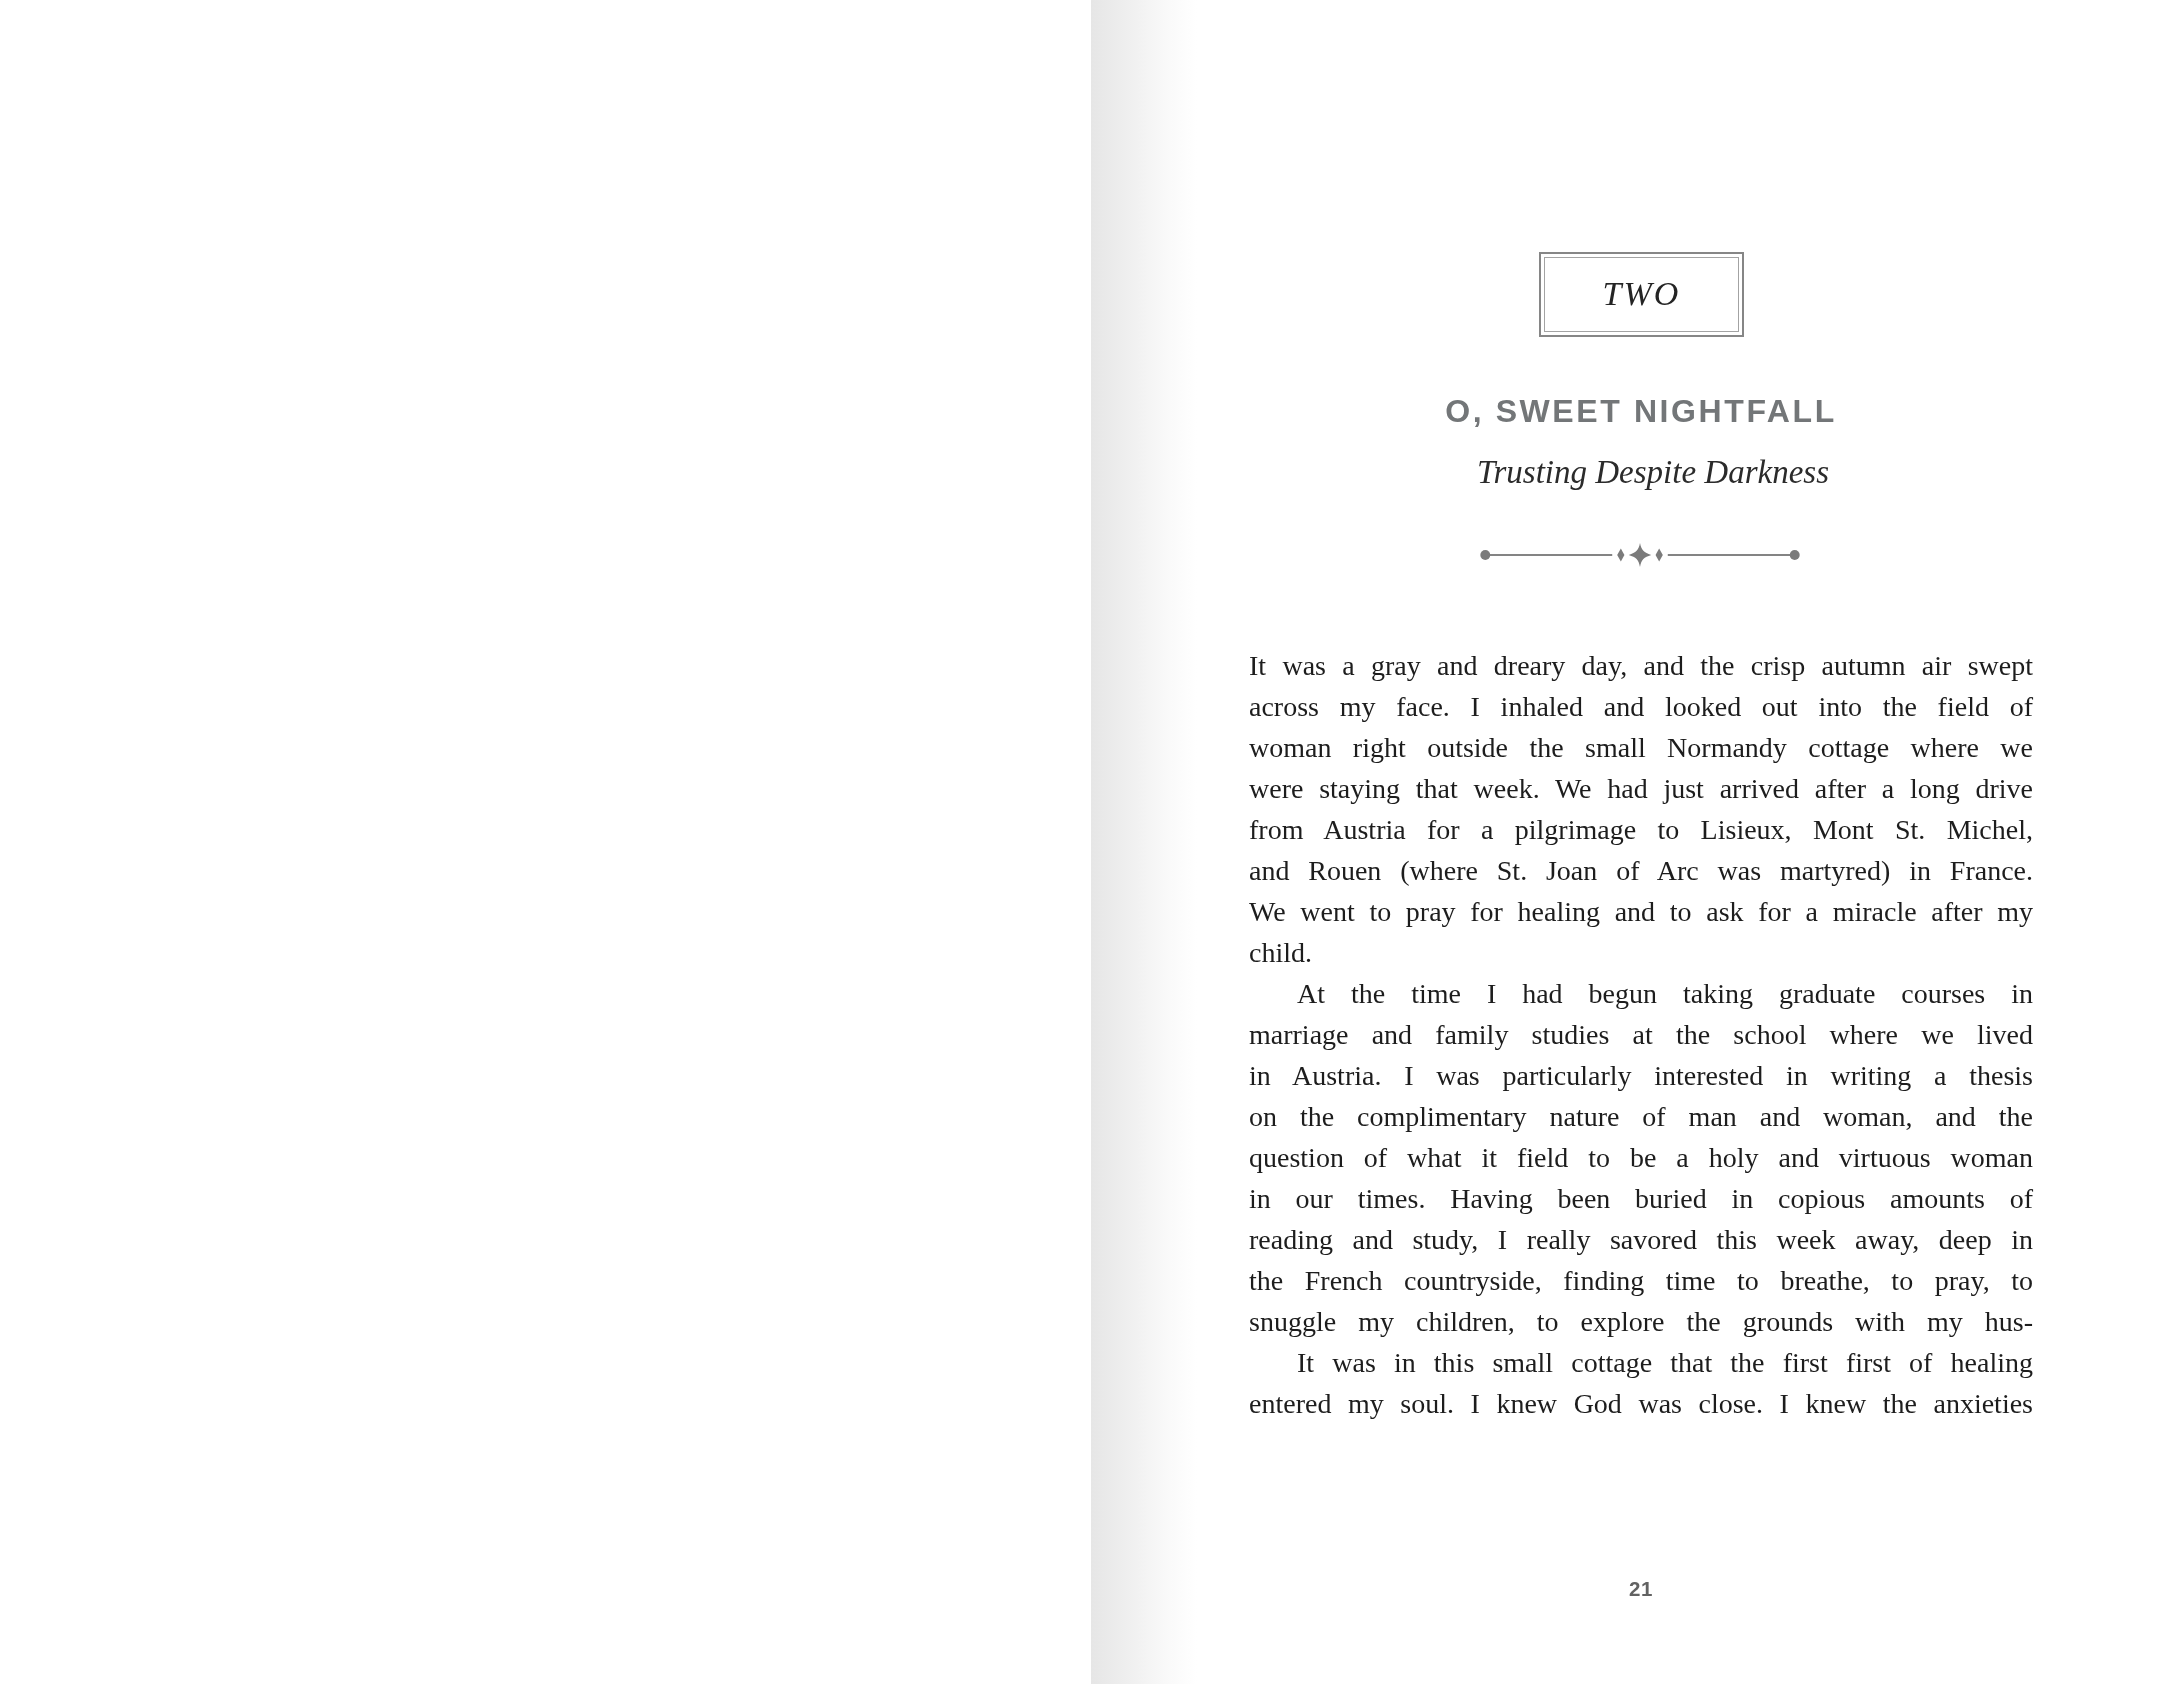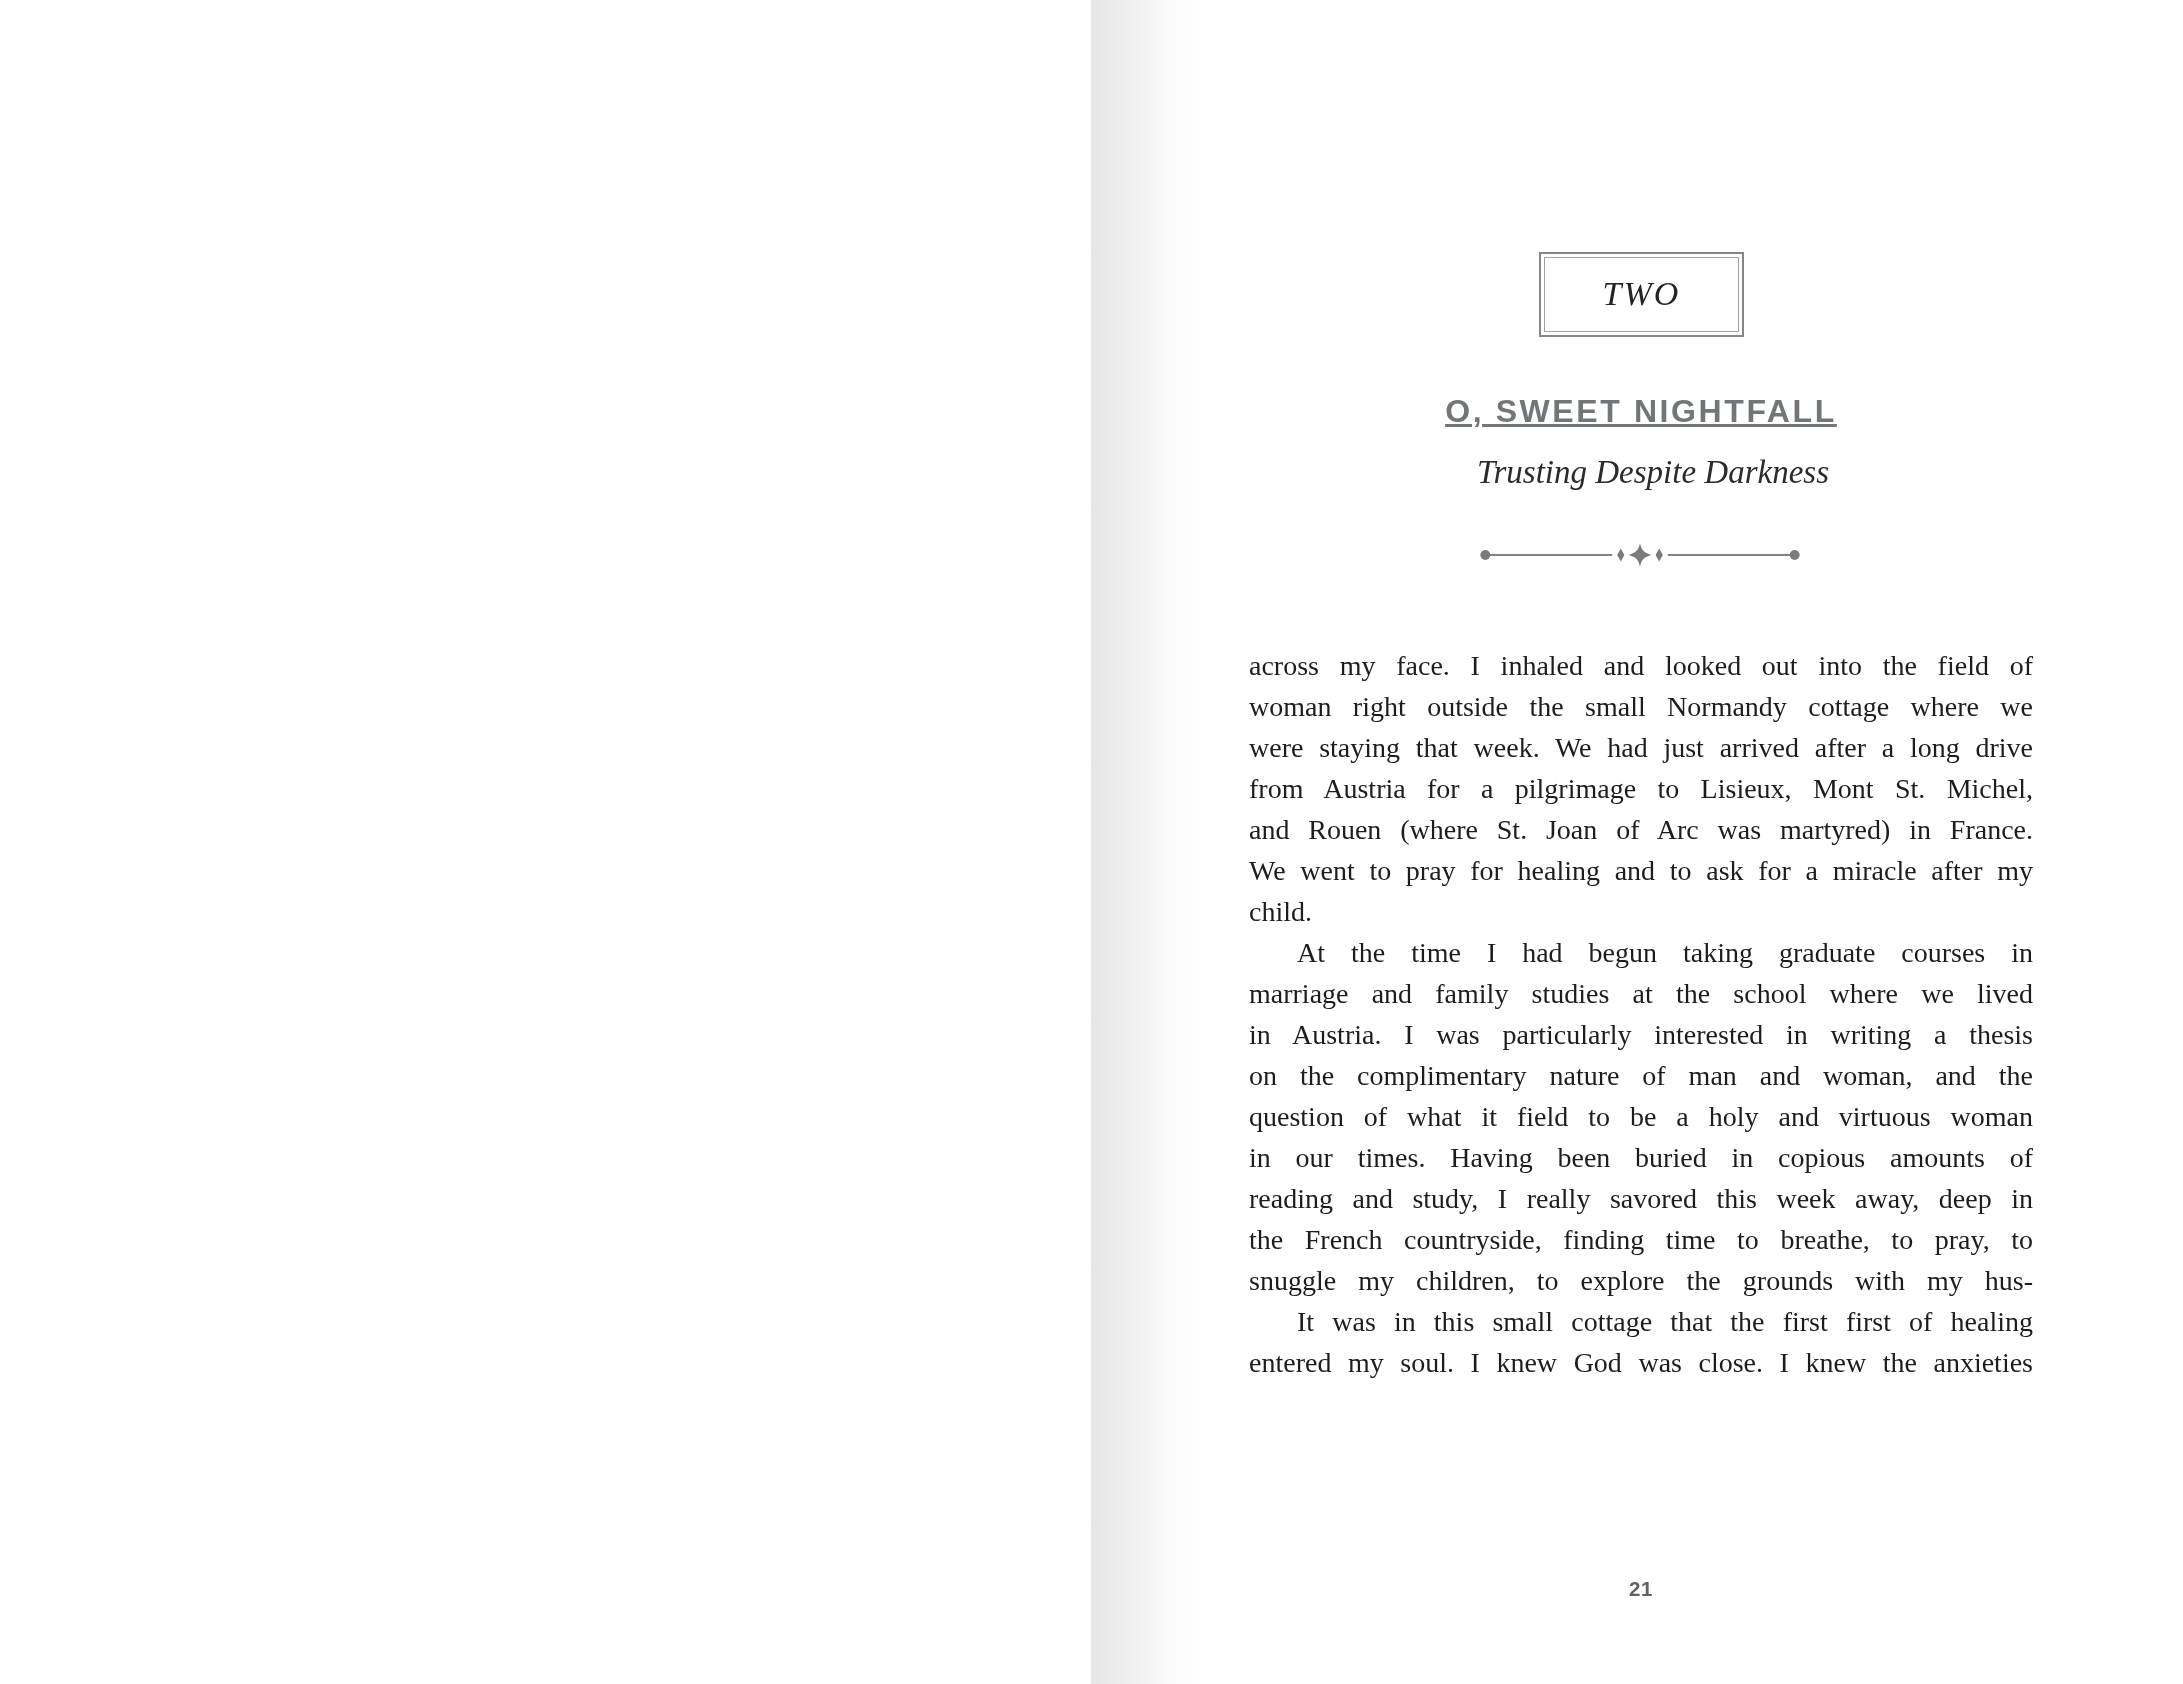--- a/index.html
+++ b/index.html
@@ -55,21 +55,20 @@
   }
   
   .title{
     position:absolute;left:158px;top:393px;width:784px;margin:0;
     text-align:center;
     font-family:"Liberation Sans", sans-serif;
     font-weight:bold;
     font-size:32px;line-height:37px;
     letter-spacing:2.6px;
     color:var(--title-gray);
-    text-decoration:underline;
   }
   .subtitle{
     position:absolute;left:158px;top:440px;width:784px;margin:12px;
     text-align:center;
     font-family:"Liberation Serif", serif;
     font-style:italic;
     font-weight:normal;
     font-size:33px;line-height:41px;
     color:#2b2b2b;
   }
@@ -129,20 +128,21 @@
         <rect x="14" y="16.6" width="186" height="2.8"></rect>
         <path d="M213 8 L218.5 18 L213 28 L207.5 18 Z"></path>
         <path d="M242 0 C244 11 248 14.5 259 18 C248 21.5 244 25 242 36 C240 25 236 21.5 225 18 C236 14.5 240 11 242 0 Z"></path>
         <path d="M271 8 L276.5 18 L271 28 L265.5 18 Z"></path>
         <rect x="284" y="16.6" width="186" height="2.8"></rect>
         <circle cx="476" cy="18" r="7.5"></circle>
       </svg>
     </div>
 
     <div class="body-text" id="body-text">
+        <div class="line">It was a gray and dreary day, and the crisp autumn air swept</div>
         <div class="line">across my face. I inhaled and looked out into the field of</div>
         <div class="line">woman right outside the small Normandy cottage where we</div>
         <div class="line">were staying that week. We had just arrived after a long drive</div>
         <div class="line">from Austria for a pilgrimage to Lisieux, Mont St. Michel,</div>
         <div class="line">and Rouen (where St. Joan of Arc was martyred) in France.</div>
         <div class="line">We went to pray for healing and to ask for a miracle after my</div>
         <div class="line par-end">child.</div>
         <div class="line indent">At the time I had begun taking graduate courses in</div>
         <div class="line">marriage and family studies at the school where we lived</div>
         <div class="line">in Austria. I was particularly interested in writing a thesis</div>

